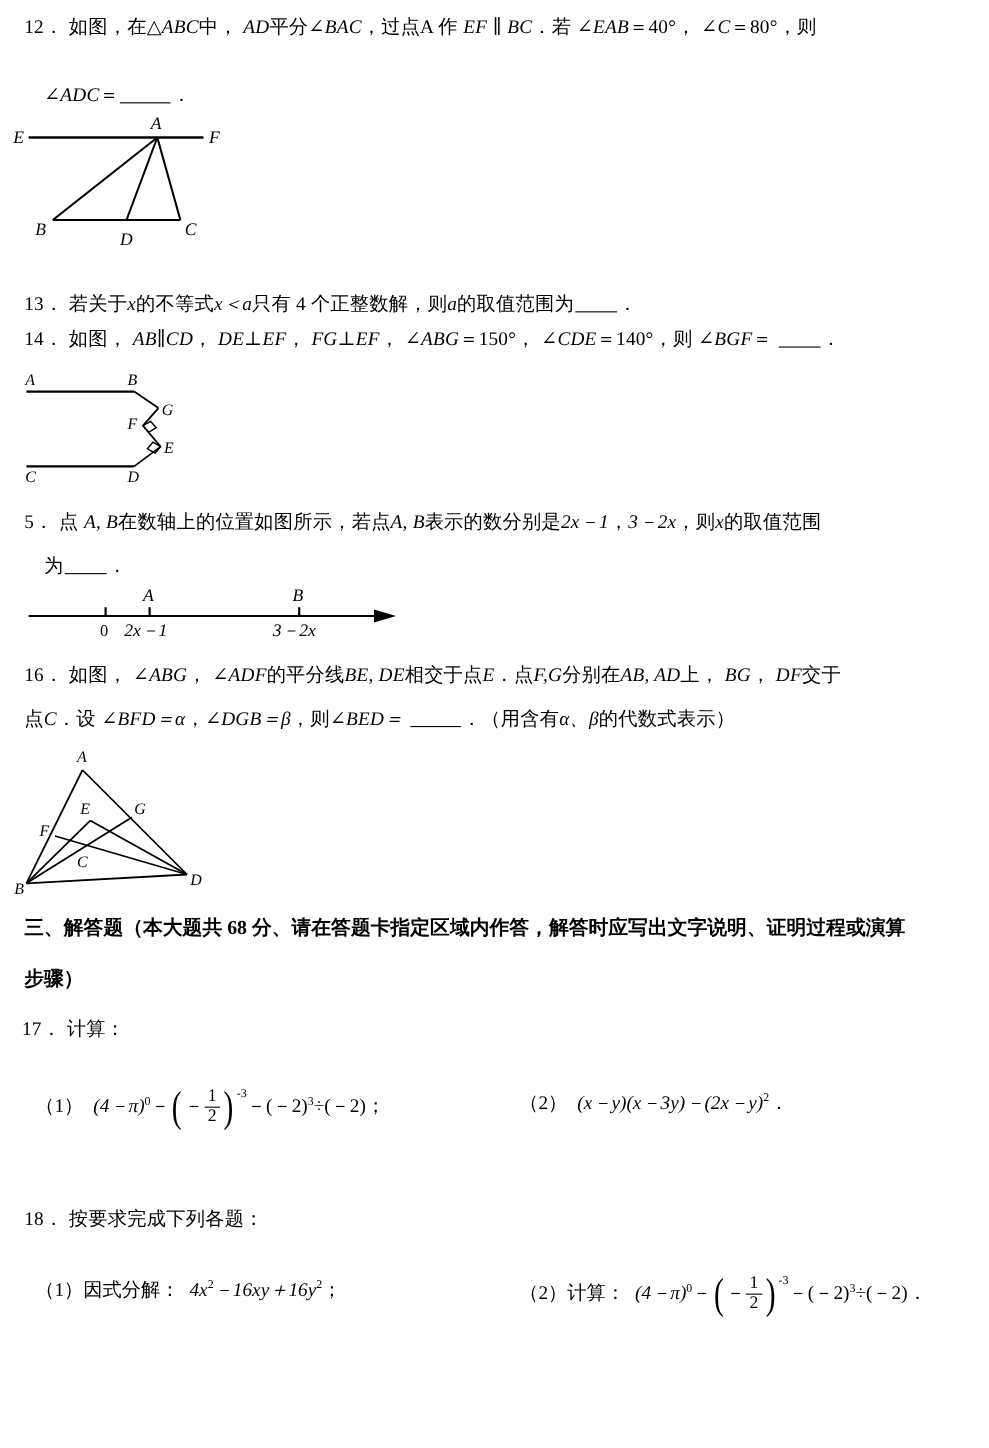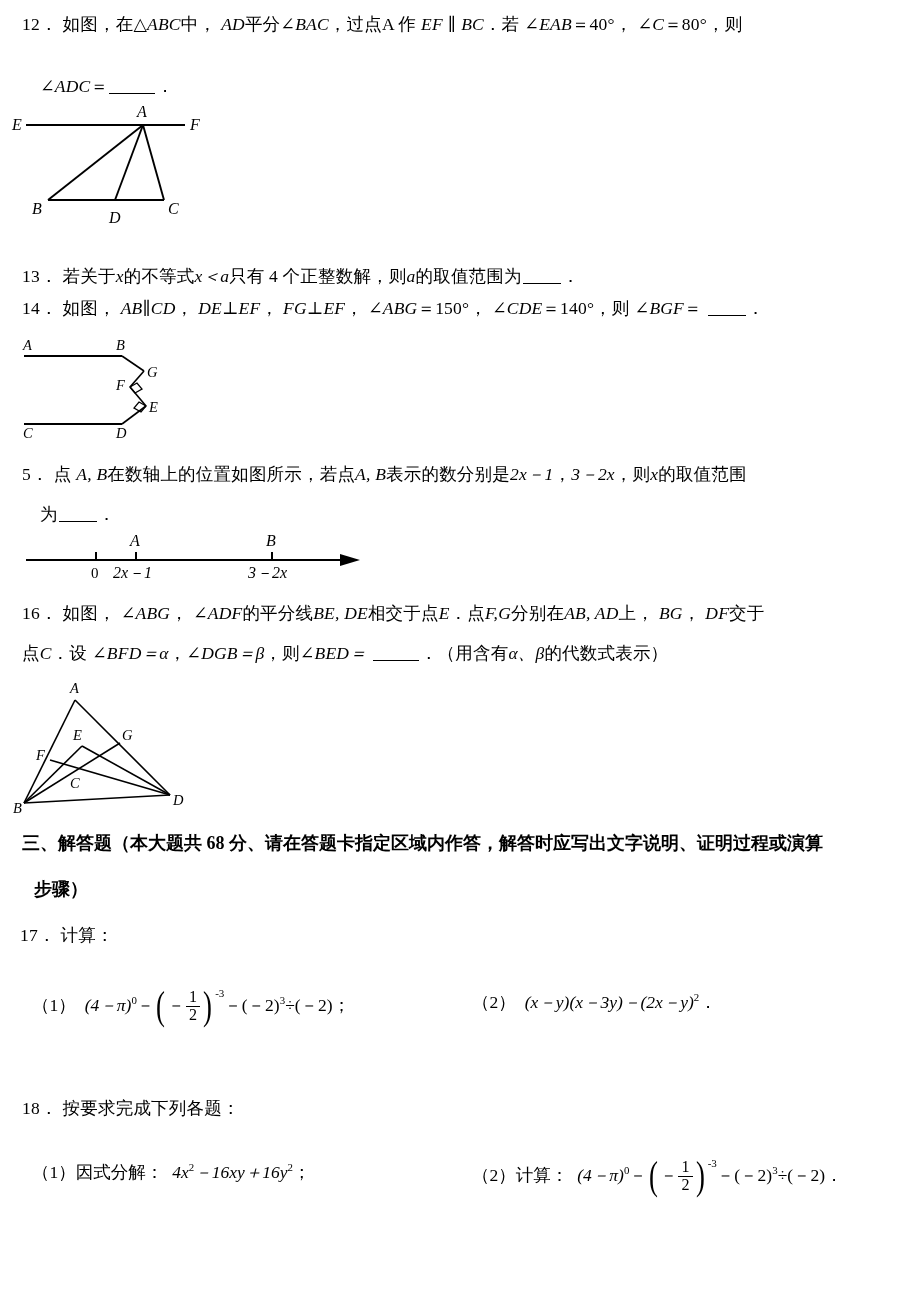--- a/index.html
+++ b/index.html
@@ -251,21 +251,21 @@
       <text class="lbl-sm" x="63" y="62">E</text>
       <text class="lbl-sm" x="112" y="62">G</text>
       <text class="lbl-sm" x="26" y="82">F</text>
       <text class="lbl-sm" x="60" y="110">C</text>
       <text class="lbl-sm" x="3" y="135">B</text>
       <text class="lbl-sm" x="163" y="127">D</text>
     </svg>
   </div>
 
   <div class="sec-head" style="left:22px; top:832px;">三、解答题（本大题共 68 分、请在答题卡指定区域内作答，解答时应写出文字说明、证明过程或演算</div>
-  <div class="sec-head" style="left:22px; top:878px;margin-left:12px;">步骤）</div>
+  <div class="sec-head" style="left:22px; top:878px;">步骤）</div>
 
   <div class="qline" style="left:20px; top:925px;">
     <span class="num">17．</span><span class="sp1"></span><span class="cn">计算：</span>
   </div>
 
   <div class="math" style="left:32px; top:990px;">
     <span class="cn upr">（1）</span><span class="sp2"></span><span>(4－π)</span><sup class="ex">0</sup><span class="upr">－</span><span class="bigparen"><span class="pl">(</span><span class="inner"><span class="upr">－</span><span class="frac"><span class="n">1</span><span class="d">2</span></span></span><span class="pr">)</span><sup class="ex">-3</sup></span><span class="upr">－(－2)</span><sup class="ex">3</sup><span class="upr">÷(－2)</span><span class="upr">；</span>
   </div>
 
   <div class="math" style="left:472px; top:990px;">

